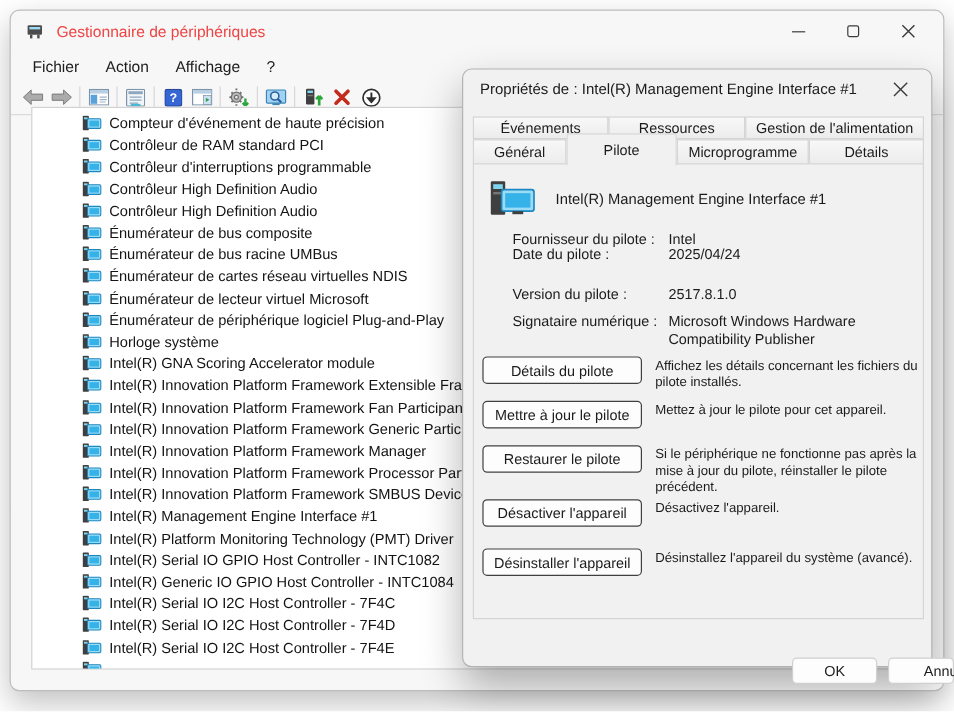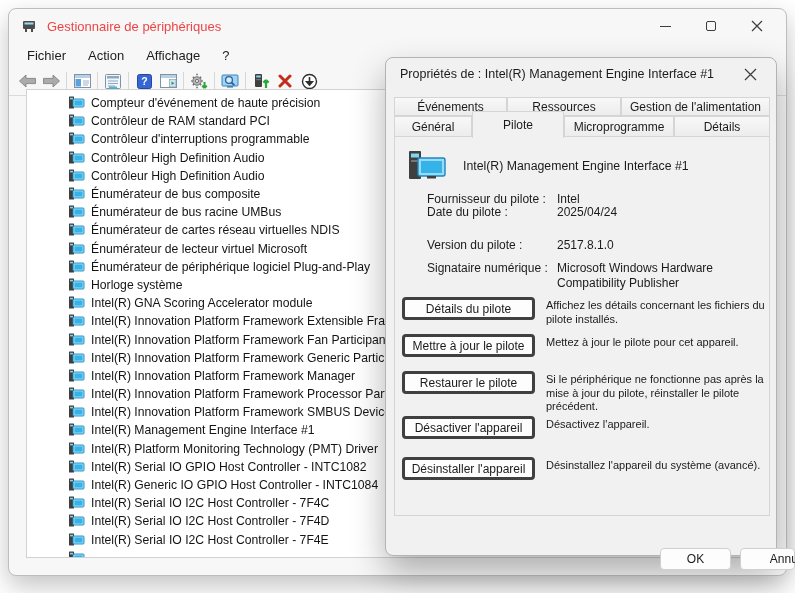--- a/index.html
+++ b/index.html
@@ -67,21 +67,21 @@
   .dev-header { position:absolute; left:12px; top:13px; display:flex; align-items:center; }
   .dev-header .dev-icon { width:40px; height:32px; }
   .dev-header .dev-name { margin-left:16px; font-size:12.3px; color:#1b1b1b; }
 
   .field-row { position:absolute; left:20px; width:344px; display:flex; }
   .field-label { width:130px; font-size:12px; color:#1b1b1b; flex:0 0 auto;margin-left:12px; }
   .field-value { font-size:12px; color:#1b1b1b; width:214px; line-height:14.5px; }
 
   .action-row { position:absolute; left:7px; width:363px; display:flex; gap:11px; }
   .win-btn {
-    flex:0 0 133px; height:23px; background:#fdfdfd; border:3px solid #404040;
+    flex:0 0 133px; height:23px; background:#fdfdfd; border:1px solid #404040;
     border-radius:4px; font-size:12px; color:#1b1b1b; font-family:"Liberation Sans", sans-serif;
     display:flex; align-items:center; justify-content:center;
   }
   .action-desc { font-size:11px; color:#1b1b1b; line-height:13.5px; padding-top:2px; width:219px; }
 
   .dlg-footer { position:absolute; left:0; top:480px; width:100%; height:41px; display:flex; justify-content:flex-end; align-items:center; gap:9px; padding-right:20px;margin-left:39px; }
   .footer-btn {
     height:22px; background:#fdfdfd; border:1px solid #d0d0d0; border-radius:4px;
     font-size:12px; color:#1b1b1b; font-family:"Liberation Sans", sans-serif;
     display:flex; align-items:center; justify-content:center;

